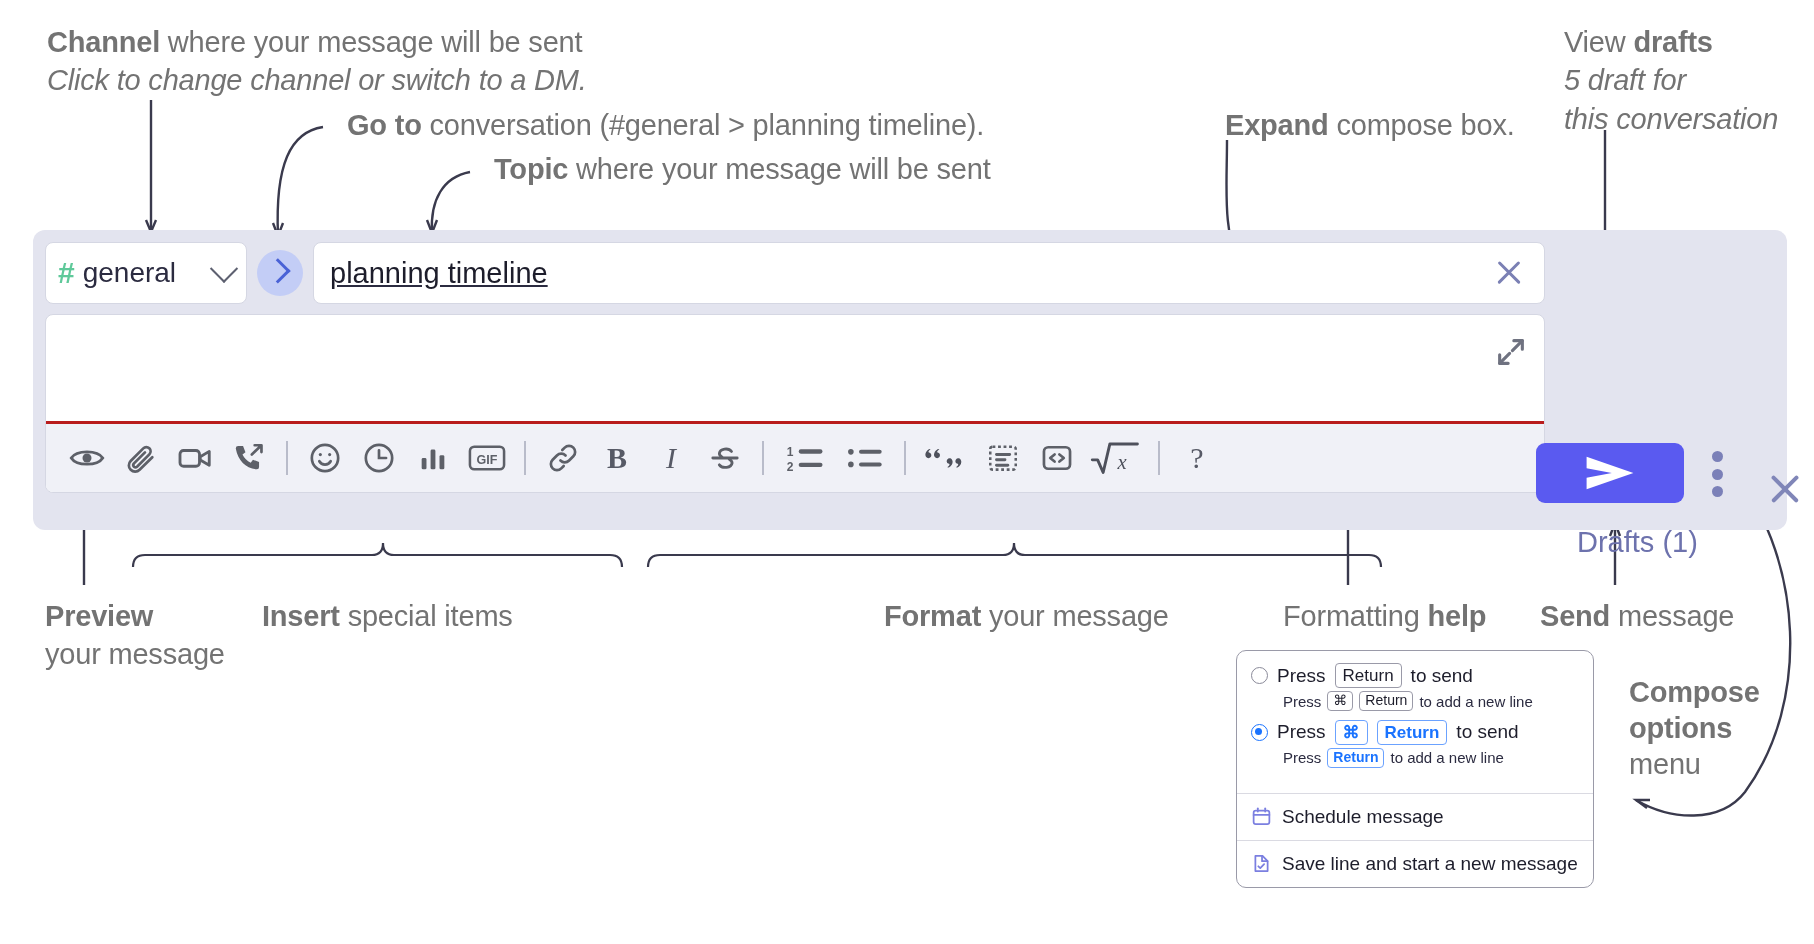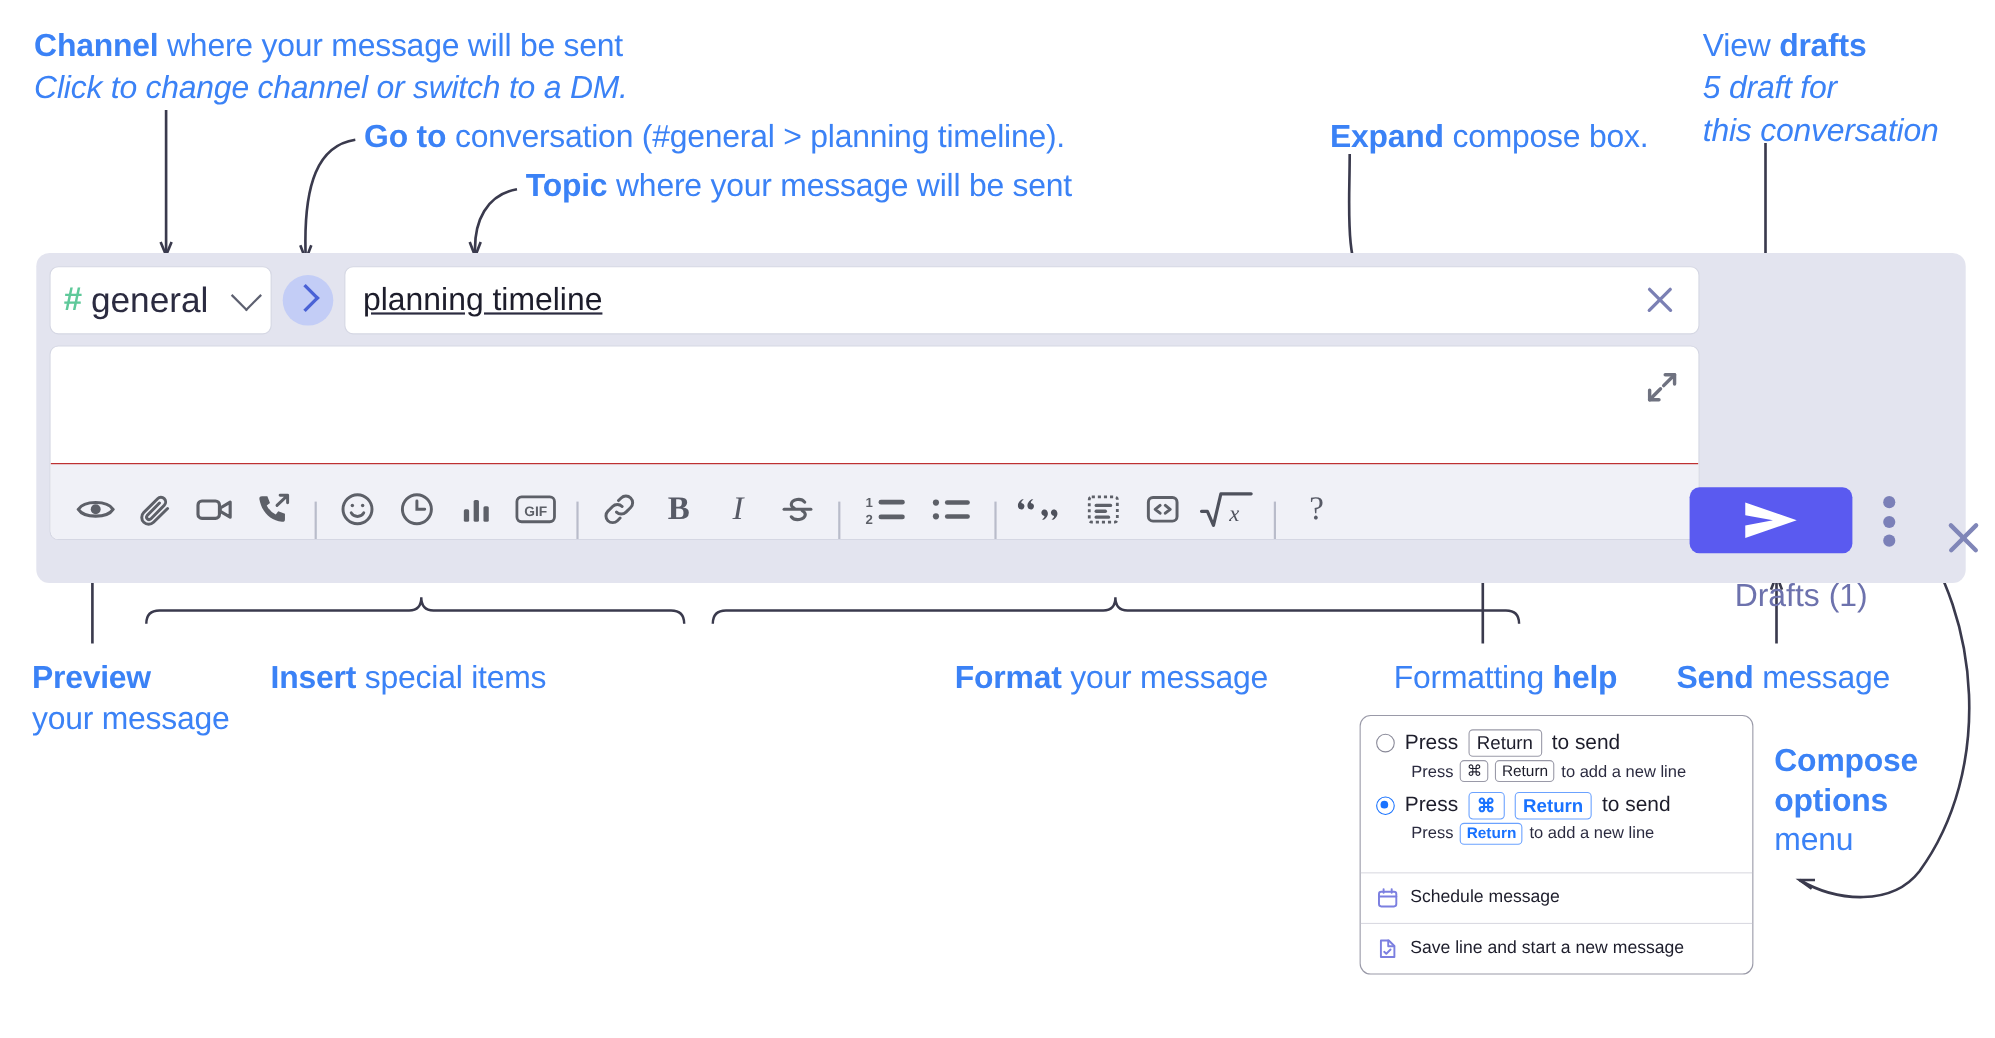--- a/index.html
+++ b/index.html
@@ -11,24 +11,25 @@
     width: 1814px;
     height: 944px;
     position: relative;
     font-family: "Liberation Sans", sans-serif;
     color: #2b2b40;
     overflow: hidden;
   }
   .annot {
     position: absolute;
     font-size: 29px;
-    color: #3b82f6;
+    color: #737373;
     line-height: 1.32;
     white-space: nowrap;
     letter-spacing: -0.2px;
+    margin-left: 16px;
   }
   .annot b { font-weight: 700; }
   .annot .ital { font-style: italic; }
 
   
   #lines {
     position: absolute;
     left: 0; top: 0;
     width: 1814px; height: 944px;
     pointer-events: none;
@@ -68,21 +69,21 @@
     gap: 8px;
     cursor: pointer;
   }
   #channel-select .hash {
     font-size: 30px;
     font-weight: 700;
     color: #5fc99a;
     line-height: 1;
   }
   #channel-select .chan-name {
-    font-size: 32px;
+    font-size: 28px;
     color: #2b2b40;
     flex: 1;
   }
   .chev {
     width: 18px; height: 18px;
     border-right: 2.5px solid #5d6070;
     border-bottom: 2.5px solid #5d6070;
     transform: rotate(45deg) translate(-3px,-3px);
   }
   #goto-btn {
@@ -153,24 +154,24 @@
   }
   #expand-btn {
     position: absolute;
     right: 16px;
     top: 20px;
     width: 34px; height: 34px;
     cursor: pointer;
   }
   #toolbar {
     background: #f0f1f7;
-    border-top: 1px solid #b91c1c;
+    border-top: 3px solid #b91c1c;
     height: 68px;
     display: flex;
-    align-items: flex-end;
+    align-items: center;
     padding: 0 14px;
   }
   .tb {
     width: 54px; height: 54px;
     display: flex;
     align-items: center;
     justify-content: center;
     cursor: pointer;
     flex: none;
   }
@@ -313,21 +314,21 @@
     color: #1a73ff;
     font-weight: 700;
   }
   .key.blue.sm { font-weight: 700; }
   .menu-div { height: 1px; background: #dadae2; }
   .menu-item {
     display: flex;
     align-items: center;
     gap: 10px;
     padding: 6px 14px;
-    font-size: 16px;
+    font-size: 19px;
     color: #1d1d2b;
     cursor: pointer;
     white-space: nowrap;
   }
   .mi-icon { width: 21px; height: 21px; flex: none; }
 </style>
 </head>
 <body>
 
 <div class="annot" style="left:31px; top:23px;">

